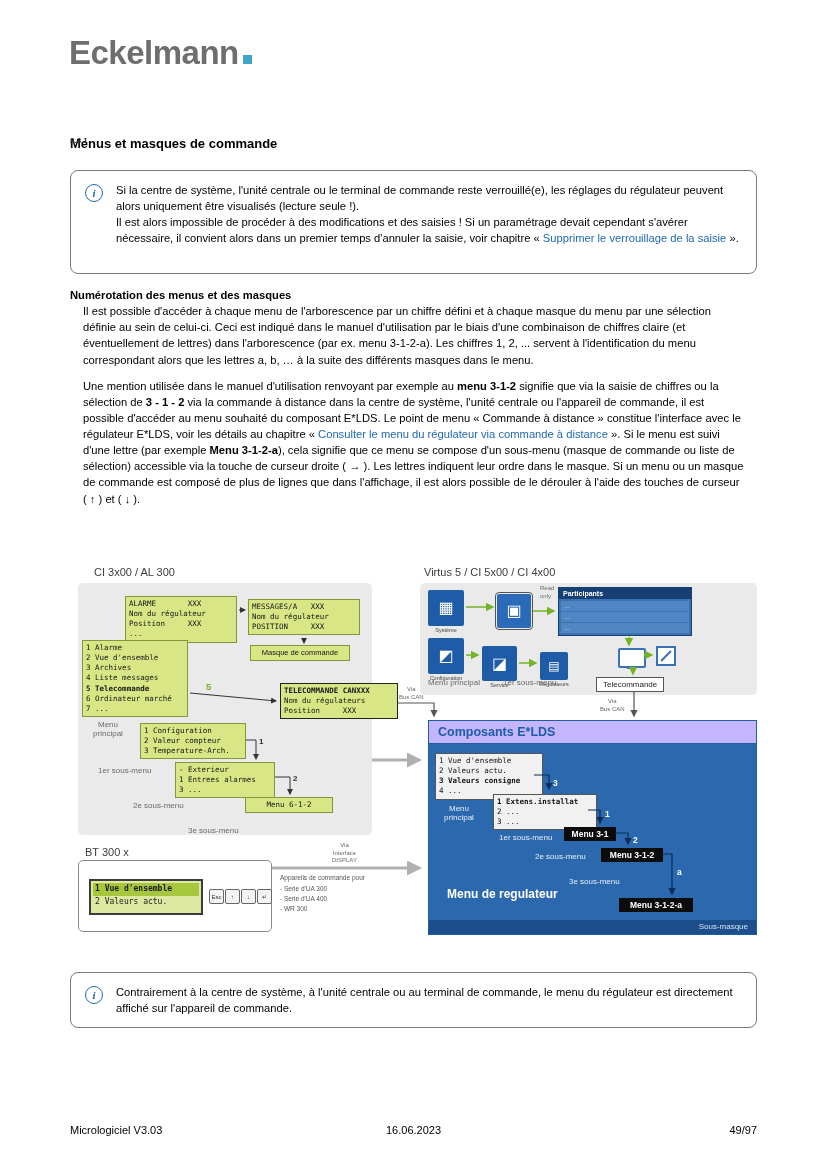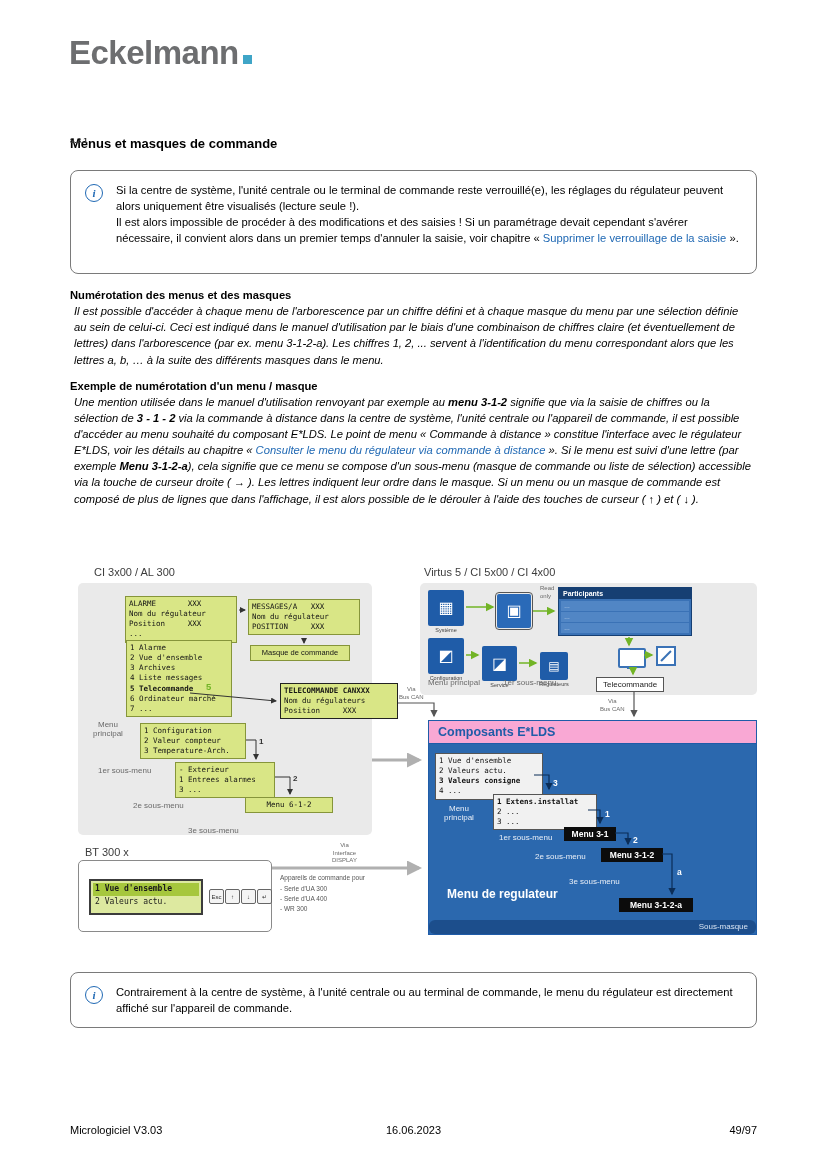--- a/index.html
+++ b/index.html
@@ -8,21 +8,21 @@
   .logo-sq{display:inline-block;width:9px;height:9px;background:#3fa5c7;margin-left:4px;}
   .section-heading{position:absolute;left:70px;top:136px;font-size:13px;font-weight:bold;color:#000;}
   .section-heading .num{margin-right:12px;}
   .note{position:absolute;left:70px;width:687px;box-sizing:border-box;border:1px solid #7a7a7a;border-radius:8px;padding:11px 13px 11px 45px;font-size:11.2px;line-height:1.44;background:#fff;color:#000;}
   .note1{top:170px;min-height:104px;}
   .note2{top:972px;min-height:50px;}
   .note-icon{position:absolute;left:14px;top:13px;width:16px;height:16px;border:1.5px solid #2069b4;border-radius:50%;color:#2069b4;display:flex;align-items:center;justify-content:center;font:italic bold 11px "Liberation Serif",serif;}
   .link{color:#2069b4;text-decoration:none;cursor:pointer;}
   .flow{position:absolute;left:70px;top:287px;width:687px;font-size:11.2px;line-height:1.44;color:#000;}
   .flow h3{font-size:11.2px;margin:0;}
-  .flow p{margin:0 4px 10px;font-style:italic;}
+  .flow p{margin:0 13px 10px;}
   
   .diagram{position:absolute;left:0;top:560px;width:827px;height:392px;font-size:10px;}
   .overlay{position:absolute;left:0;top:0;pointer-events:none;z-index:6;}
   .dg-label{position:absolute;font-size:11px;color:#3c3c3c;}
   .panel{position:absolute;background:#eaeaea;border-radius:5px;}
   .gbox{position:absolute;background:#d9e686;border:1px solid #86953a;padding:2px 3px;font:7.5px/1.35 "DejaVu Sans Mono",monospace;white-space:pre;color:#151515;box-sizing:border-box;z-index:2;}
   .gbox.sans{font-family:"Liberation Sans",sans-serif;white-space:normal;text-align:center;}
   .gbox.telecom{border:1.5px solid #222;}
   .mline.hl{font-weight:bold;}
   .dg-small{position:absolute;font-size:8px;color:#6a6a6a;z-index:3;}
@@ -40,27 +40,27 @@
   .ppanel{position:absolute;background:#3a72b6;border:1px solid #163f73;box-sizing:border-box;z-index:2;}
   .ptitle{background:#163f73;color:#fff;font-size:7px;font-weight:bold;padding:2px 4px;}
   .prows{padding:1px;}
   .prows .mline{height:10px;background:#5186c5;margin:1px;font-size:6px;color:#eaf1fa;line-height:10px;padding:0 3px;}
   .monitor{position:absolute;width:24px;height:16px;border:2px solid #3a72b6;background:#fff;border-radius:2px;z-index:2;}
   .monitor:after{content:"";position:absolute;left:7px;top:16px;width:9px;height:3px;background:#3a72b6;}
   .editicon{position:absolute;width:16px;height:16px;border:2px solid #3a72b6;background:#fff;z-index:2;}
   .editicon:after{content:"";position:absolute;width:2px;height:14px;background:#3a72b6;transform:rotate(45deg);left:7px;top:1px;}
   .tele-box{position:absolute;background:#fff;border:1px solid #555;font-size:8px;padding:2px 6px;color:#222;z-index:2;}
   .comp{position:absolute;left:428px;top:160px;width:329px;height:215px;background:#2b68ae;border:1px solid #1f5ca8;box-sizing:border-box;z-index:1;}
-  .comp-title{background:#f9a8d4;color:#1f5ca8;font-size:12.5px;font-weight:bold;padding:4px 9px;border-bottom:1px solid #1f5ca8;}
+  .comp-title{background:#c4b5fd;color:#1f5ca8;font-size:12.5px;font-weight:bold;padding:4px 9px;border-bottom:1px solid #1f5ca8;}
   .wbox{position:absolute;background:#f1f1f1;border:1px solid #555;padding:2px 3px;font:7.5px/1.35 "DejaVu Sans Mono",monospace;white-space:pre;color:#111;z-index:2;}
   .kbox{position:absolute;background:#0c0c0c;color:#fff;font-size:8.5px;font-weight:bold;text-align:center;padding:2px 0;box-sizing:border-box;z-index:2;}
   .wlabel{position:absolute;font-size:8px;color:#e8eef7;z-index:3;}
   .wnum{position:absolute;font-size:8.5px;font-weight:bold;color:#fff;z-index:7;}
   .reg-caption{position:absolute;font-size:12px;font-weight:bold;color:#fff;z-index:3;}
-  .comp-footer{position:absolute;left:0;right:0;bottom:0;height:14px;background:#1c4e8c;color:#d6e2f2;font-size:8px;line-height:14px;text-align:right;padding-right:8px;z-index:2;border-radius:6px;}
+  .comp-footer{position:absolute;left:0;right:0;bottom:0;height:14px;background:#1c4e8c;color:#d6e2f2;font-size:8px;line-height:14px;text-align:right;padding-right:8px;z-index:2;}
   .bt-panel{position:absolute;background:#fff;border:1px solid #8a8a8a;border-radius:5px;z-index:1;}
   .disp{position:absolute;background:#dde9a0;border:2px solid #3c3c3c;font:8px/1.6 "DejaVu Sans Mono",monospace;white-space:pre;padding:2px;box-sizing:border-box;}
   .disp .mline{padding:0 2px;}
   .disp .mline.hl{background:#a6c73d;font-weight:bold;}
   .btn{position:absolute;width:13px;height:13px;border:1px solid #666;border-radius:2px;background:#f4f4f4;font-size:6px;display:flex;align-items:center;justify-content:center;color:#333;}
   .cap-title{position:absolute;font-size:6.5px;color:#555;z-index:3;}
   .cap-items{position:absolute;z-index:3;}
   .cap-items .mline{font-size:6.5px;color:#555;line-height:1.55;}
   .footer{position:absolute;left:0;right:0;top:1124px;font-size:11px;color:#000;}
   .footer .fl{position:absolute;left:70px;top:0;}
@@ -86,32 +86,31 @@
       </div>
     <div>Si la centre de système, l'unité centrale ou le terminal de commande reste verrouillé(e), les réglages du régulateur peuvent alors uniquement être visualisés (lecture seule !).</div>
     <div>
       <span>Il est alors impossible de procéder à des modifications et des saisies ! Si un paramétrage devait cependant s'avérer nécessaire, il convient alors dans un premier temps d'annuler la saisie, voir chapitre « </span><a class="link">Supprimer le verrouillage de la saisie</a><span> ».</span>
     </div>
   </div>
 
   <div class="flow">
     <h3>Numérotation des menus et des masques</h3>
     <p>Il est possible d'accéder à chaque menu de l'arborescence par un chiffre défini et à chaque masque du menu par une sélection définie au sein de celui-ci. Ceci est indiqué dans le manuel d'utilisation par le biais d'une combinaison de chiffres claire (et éventuellement de lettres) dans l'arborescence (par ex. menu 3-1-2-a). Les chiffres 1, 2, ... servent à l'identification du menu correspondant alors que les lettres a, b, … à la suite des différents masques dans le menu.</p>
-    <h3>Exemple de numérotation d'un menu / masque</h3>
     <p><span>Une mention utilisée dans le manuel d'utilisation renvoyant par exemple au </span><b>menu 3-1-2</b><span> signifie que via la saisie de chiffres ou la sélection de </span><b>3 - 1 - 2</b><span> via la commande à distance dans la centre de système, l'unité centrale ou l'appareil de commande, il est possible d'accéder au menu souhaité du composant E*LDS. Le point de menu « Commande à distance » constitue l'interface avec le régulateur E*LDS, voir les détails au chapitre « </span><a class="link">Consulter le menu du régulateur via commande à distance</a><span> ». Si le menu est suivi d'une lettre (par exemple </span><b>Menu 3-1-2-a</b><span>), cela signifie que ce menu se compose d'un sous-menu (masque de commande ou liste de sélection) accessible via la touche de curseur droite ( </span><span>→</span><span> ). Les lettres indiquent leur ordre dans le masque. Si un menu ou un masque de commande est composé de plus de lignes que dans l'affichage, il est alors possible de le dérouler à l'aide des touches de curseur ( </span><span>↑</span><span> ) et ( </span><span>↓</span><span> ).</span></p>
   </div>
 
   <div class="diagram">
 
     <div class="dg-label" style="left:86px;top:6px;margin-left:8px;">CI 3x00 / AL 300</div>
     <div class="panel" style="left:78px;top:23px;width:294px;height:252px;"></div>
     <div class="gbox" style="left:125px;top:36px;width:112px;"><div class="mline">ALARME       XXX</div><div class="mline">Nom du régulateur</div><div class="mline">Position     XXX</div><div class="mline">...</div></div>
     <div class="gbox" style="left:248px;top:39px;width:112px;"><div class="mline">MESSAGES/A   XXX</div><div class="mline">Nom du régulateur</div><div class="mline">POSITION     XXX</div></div>
     <div class="gbox sans" style="left:250px;top:85px;width:100px;font-size:7.5px;text-align:center;">Masque de commande</div>
-    <div class="gbox" style="left:82px;top:80px;width:106px;margin-left:44px;"><div class="mline">1 Alarme</div><div class="mline">2 Vue d'ensemble</div><div class="mline">3 Archives</div><div class="mline">4 Liste messages</div><div class="mline hl">5 Telecommande</div><div class="mline">6 Ordinateur marché</div><div class="mline">7 ...</div></div>
+    <div class="gbox" style="left:82px;top:80px;width:106px;"><div class="mline">1 Alarme</div><div class="mline">2 Vue d'ensemble</div><div class="mline">3 Archives</div><div class="mline">4 Liste messages</div><div class="mline hl">5 Telecommande</div><div class="mline">6 Ordinateur marché</div><div class="mline">7 ...</div></div>
     <div class="gbox telecom" style="left:280px;top:123px;width:118px;"><div class="mline hl">TELECOMMANDE CANXXX</div><div class="mline">Nom du régulateurs</div><div class="mline">Position     XXX</div></div>
     <div class="gbox" style="left:140px;top:163px;width:106px;"><div class="mline">1 Configuration</div><div class="mline">2 Valeur compteur</div><div class="mline">3 Temperature-Arch.</div></div>
     <div class="gbox" style="left:175px;top:202px;width:100px;"><div class="mline">- Exterieur</div><div class="mline">1 Entrees alarmes</div><div class="mline">3 ...</div></div>
     <div class="gbox ctr" style="left:245px;top:237px;width:88px;">Menu 6-1-2</div>
     <div class="dg-small pre ctr" style="left:86px;top:160px;width:44px;">Menu
 principal</div>
     <div class="dg-small" style="left:98px;top:206px;">1er sous-menu</div>
     <div class="dg-small" style="left:133px;top:241px;">2e sous-menu</div>
     <div class="dg-small" style="left:188px;top:266px;">3e sous-menu</div>
     <span class="num green" style="left:206px;top:121px;">5</span>

